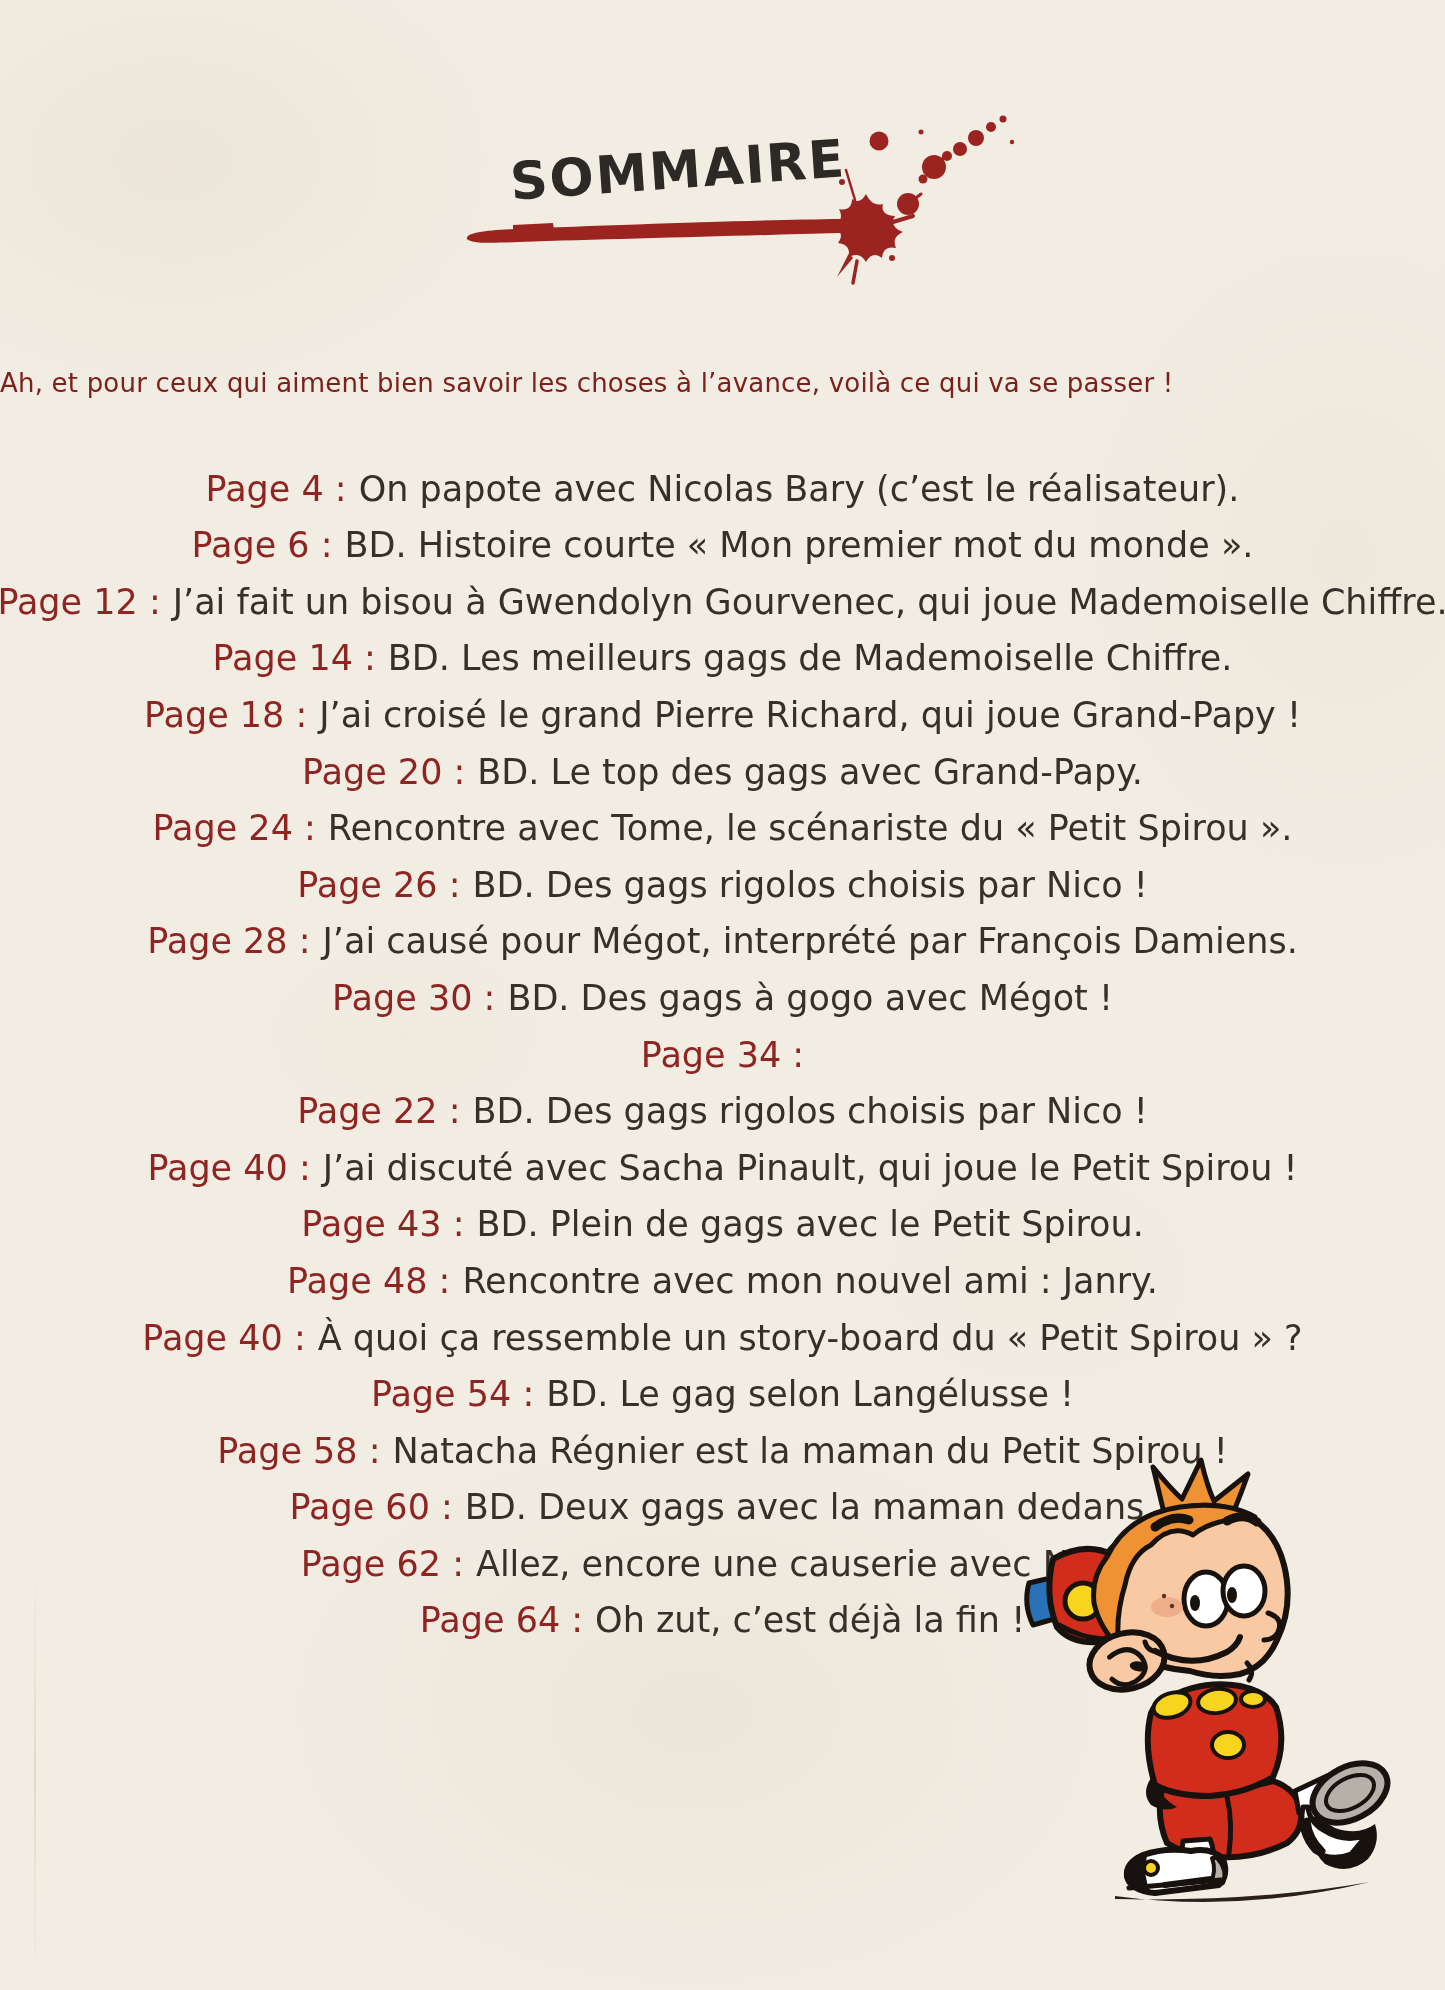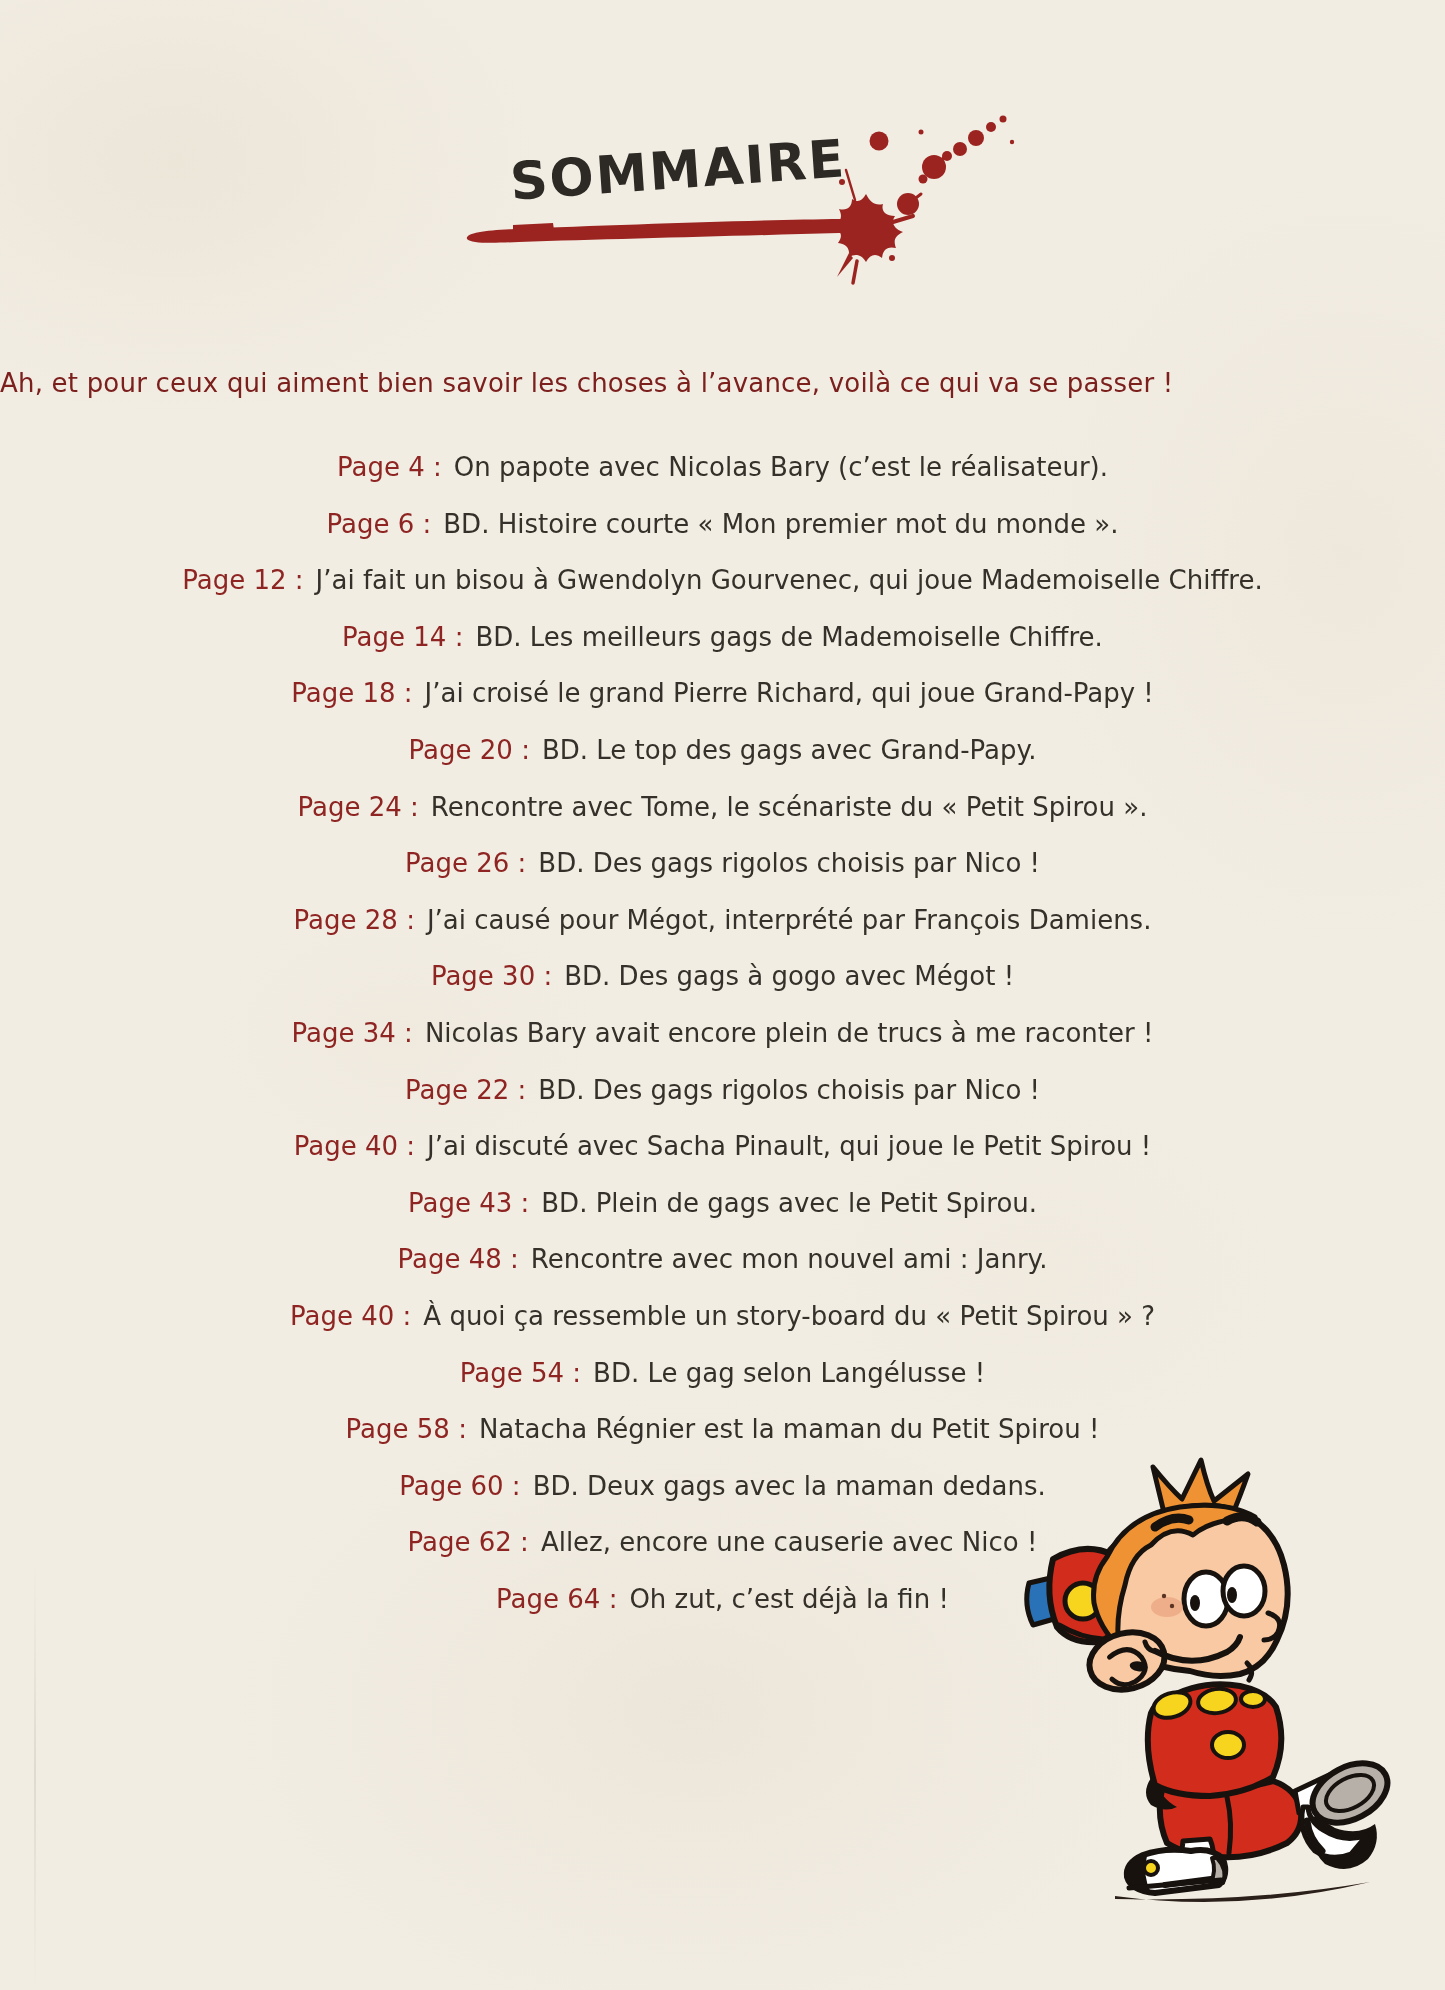--- a/index.html
+++ b/index.html
@@ -28,22 +28,22 @@
   .red{fill:var(--accent-red,#9c2420);}
   .red-stroke{stroke:var(--accent-red,#9c2420);fill:none;stroke-linecap:round;}
   
   .intro{
     position:absolute;top:368px;left:0;width:100%;margin:0;
     text-align:left;font-size:26px;letter-spacing:.2px;
     color:var(--intro-red,#7c201e);white-space:nowrap;
   }
   
   .toc{position:absolute;top:452px;left:0;right:0;}
-  .row{height:56.6px;display:flex;align-items:flex-start;justify-content:center;gap:12px;
-    font-size:26px;white-space:nowrap;}
+  .row{height:56.6px;display:flex;align-items:flex-end;justify-content:center;gap:12px;
+    font-size:35px;white-space:nowrap;}
   .plabel{color:var(--label-red,#8e2522);}
   .ptext{color:var(--text,#35312a);}
   
   .spirou{position:absolute;left:1015px;top:1455px;width:380px;height:460px;}
   .ol{stroke:var(--outline,#17120e);stroke-linejoin:round;stroke-linecap:round;}
   .sk{fill:var(--spirou-skin,#f8c9a2);}
   .hr{fill:var(--spirou-orange,#ef9233);}
   .rd{fill:var(--spirou-red,#d22c1c);}
   .yl{fill:var(--spirou-yellow,#f7d51e);}
   .bl{fill:var(--spirou-blue,#2a72b8);}
@@ -135,21 +135,20 @@
     <div class="row">
       <span class="plabel">Page 28 :</span>
       <span class="ptext">J’ai causé pour Mégot, interprété par François Damiens.</span>
     </div>
     <div class="row">
       <span class="plabel">Page 30 :</span>
       <span class="ptext">BD. Des gags à gogo avec Mégot !</span>
     </div>
     <div class="row">
       <span class="plabel">Page 34 :</span>
-      <span class="ptext">Nicolas Bary avait encore plein de trucs à me raconter !</span>
     </div>
     <div class="row">
       <span class="plabel">Page 22 :</span>
       <span class="ptext">BD. Des gags rigolos choisis par Nico !</span>
     </div>
     <div class="row">
       <span class="plabel">Page 40 :</span>
       <span class="ptext">J’ai discuté avec Sacha Pinault, qui joue le Petit Spirou !</span>
     </div>
     <div class="row">

